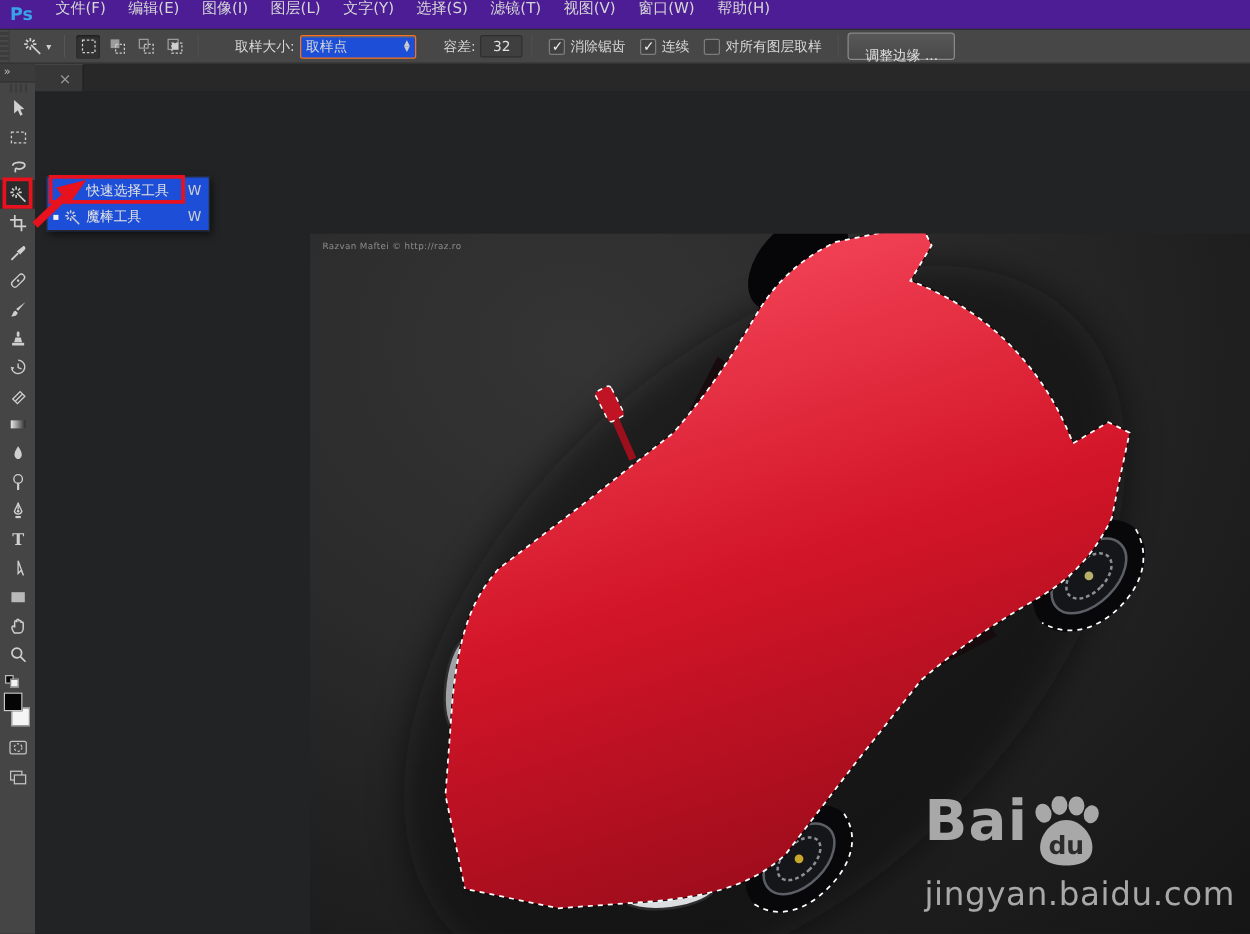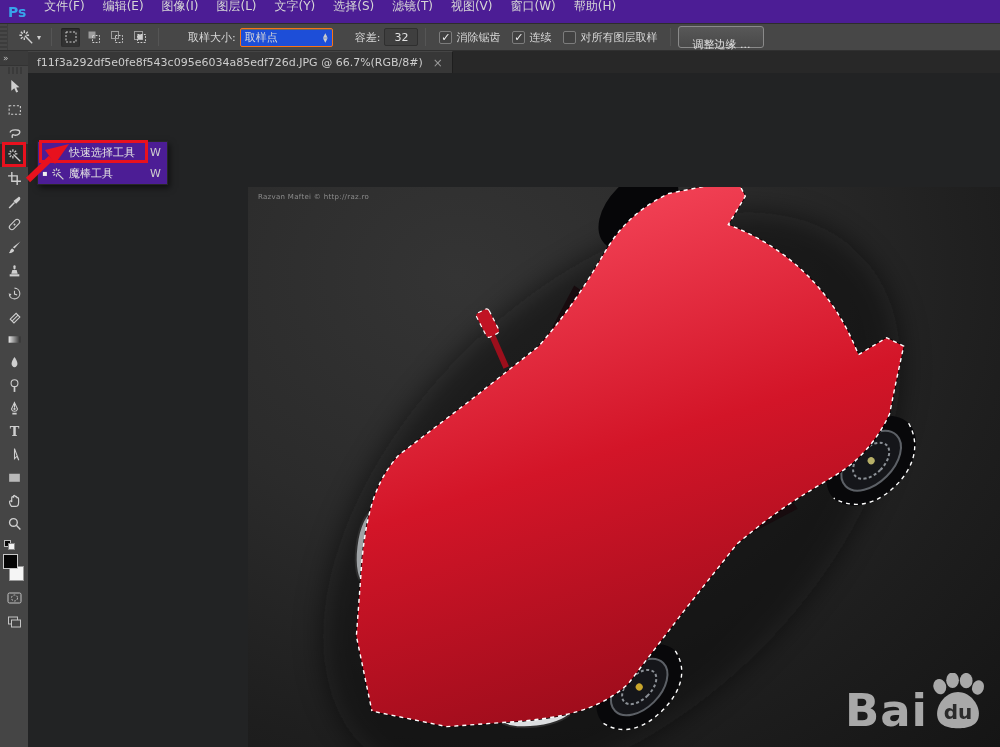--- a/index.html
+++ b/index.html
@@ -59,27 +59,27 @@
 
   
   #canvas-area { left:28px; top:73px; width:972px; height:674px; background:#222324; z-index:1; }
   #photo { left:248px; top:187px; width:752px; height:560px; z-index:2;
     background:radial-gradient(ellipse at 28% 16%, #343434 0%, #2b2b2b 38%, #1e1e1e 72%, #151515 100%); }
   #credit { left:10px; top:6px; font-size:7px; color:#8d8d8d; letter-spacing:.3px; }
   #car-svg { position:absolute; left:0; top:0; }
 
   
   #watermark { position:absolute; right:12px; bottom:16px; text-align:left; color:#a8a8a8; }
-  .bd-row { display:flex; align-items:flex-end; }
+  .bd-row { display:flex; align-items:flex-start; }
   .bd-bai { font-size:45px; font-weight:bold; line-height:40px; letter-spacing:1px; }
   .bd-jy  { font-size:39px; font-weight:bold; line-height:40px; margin-left:2px; }
   .bd-url { font-size:26px; margin-top:6px; letter-spacing:.5px; }
 
   
-  #flyout { left:37px; top:141px; width:131px; height:44px; background:#4c1d95; border:1px solid #272727;
+  #flyout { left:37px; top:141px; width:131px; height:44px; background:#1d4ed8; border:1px solid #272727;
     box-shadow:2px 3px 6px rgba(0,0,0,.55); z-index:40; }
   .fly-row { height:21px; display:flex; align-items:center; padding:0 6px 0 4px; color:#e3e3e3; font-size:11px; white-space:nowrap; }
   .fly-bullet { width:8px; font-size:8px; color:#efefef; }
   .fly-icon { width:16px; height:14px; margin-right:3px; }
   .fly-label { flex:1; }
   .fly-key { color:#cfcfcf; }
 
   
   .anno { border:3px solid #e8111e; z-index:50; pointer-events:none; }
   #anno-tool { left:2px; top:142px; width:24px; height:25px; }
@@ -276,21 +276,20 @@
   <div class="checkbox">
     <span class="cb-box"></span>
     <span>对所有图层取样</span>
   </div>
   <div class="opt-sep"></div>
   <button id="refine-edge">调整边缘 ...</button>
 </div>
 
 <div id="tabbar" class="abs">
   <div id="doc-tab">
-    <span>f11f3a292df5e0fe8f543c095e6034a85edf726d.JPG @ 66.7%(RGB/8#)</span>
     <span id="tab-close">×</span>
   </div>
 </div>
 
 <div id="toolbar" class="abs">
   <div id="tb-header"><span>»</span></div>
   <div id="tb-grip"></div>
   <div class="tool">
       <svg>
         <use href="#i-move"></use>
@@ -517,20 +516,21 @@
       <span class="bd-bai">Bai</span>
       <svg width="60" height="58" viewBox="0 0 66 62">
         <ellipse cx="13" cy="14" rx="7" ry="8.5" fill="#a8a8a8" transform="rotate(-18 13 14)"></ellipse>
         <ellipse cx="27" cy="7" rx="7" ry="8.5" fill="#a8a8a8"></ellipse>
         <ellipse cx="42" cy="7.5" rx="7" ry="8.5" fill="#a8a8a8"></ellipse>
         <ellipse cx="55" cy="15" rx="6.5" ry="8" fill="#a8a8a8" transform="rotate(18 55 15)"></ellipse>
         <path d="M 33 20 C 45 20 56 32 56 44 C 56 56 46 60 33 60 C 20 60 10 56 10 44 C 10 32 21 20 33 20 Z" fill="#a8a8a8"></path>
         <text x="33" y="50" text-anchor="middle" font-size="22" font-weight="bold" fill="#2b2b2b" font-family="DejaVu Sans,sans-serif">du</text>
       </svg>
     </div>
+    <div class="bd-url">jingyan.baidu.com</div>
   </div>
 </div>
 
 <div id="flyout" class="abs">
   <div class="fly-row">
     <span class="fly-bullet"></span>
     <svg class="fly-icon" viewBox="0 0 16 14">
         <use href="#i-quicksel"></use>
       </svg>
     <span class="fly-label">快速选择工具</span>

